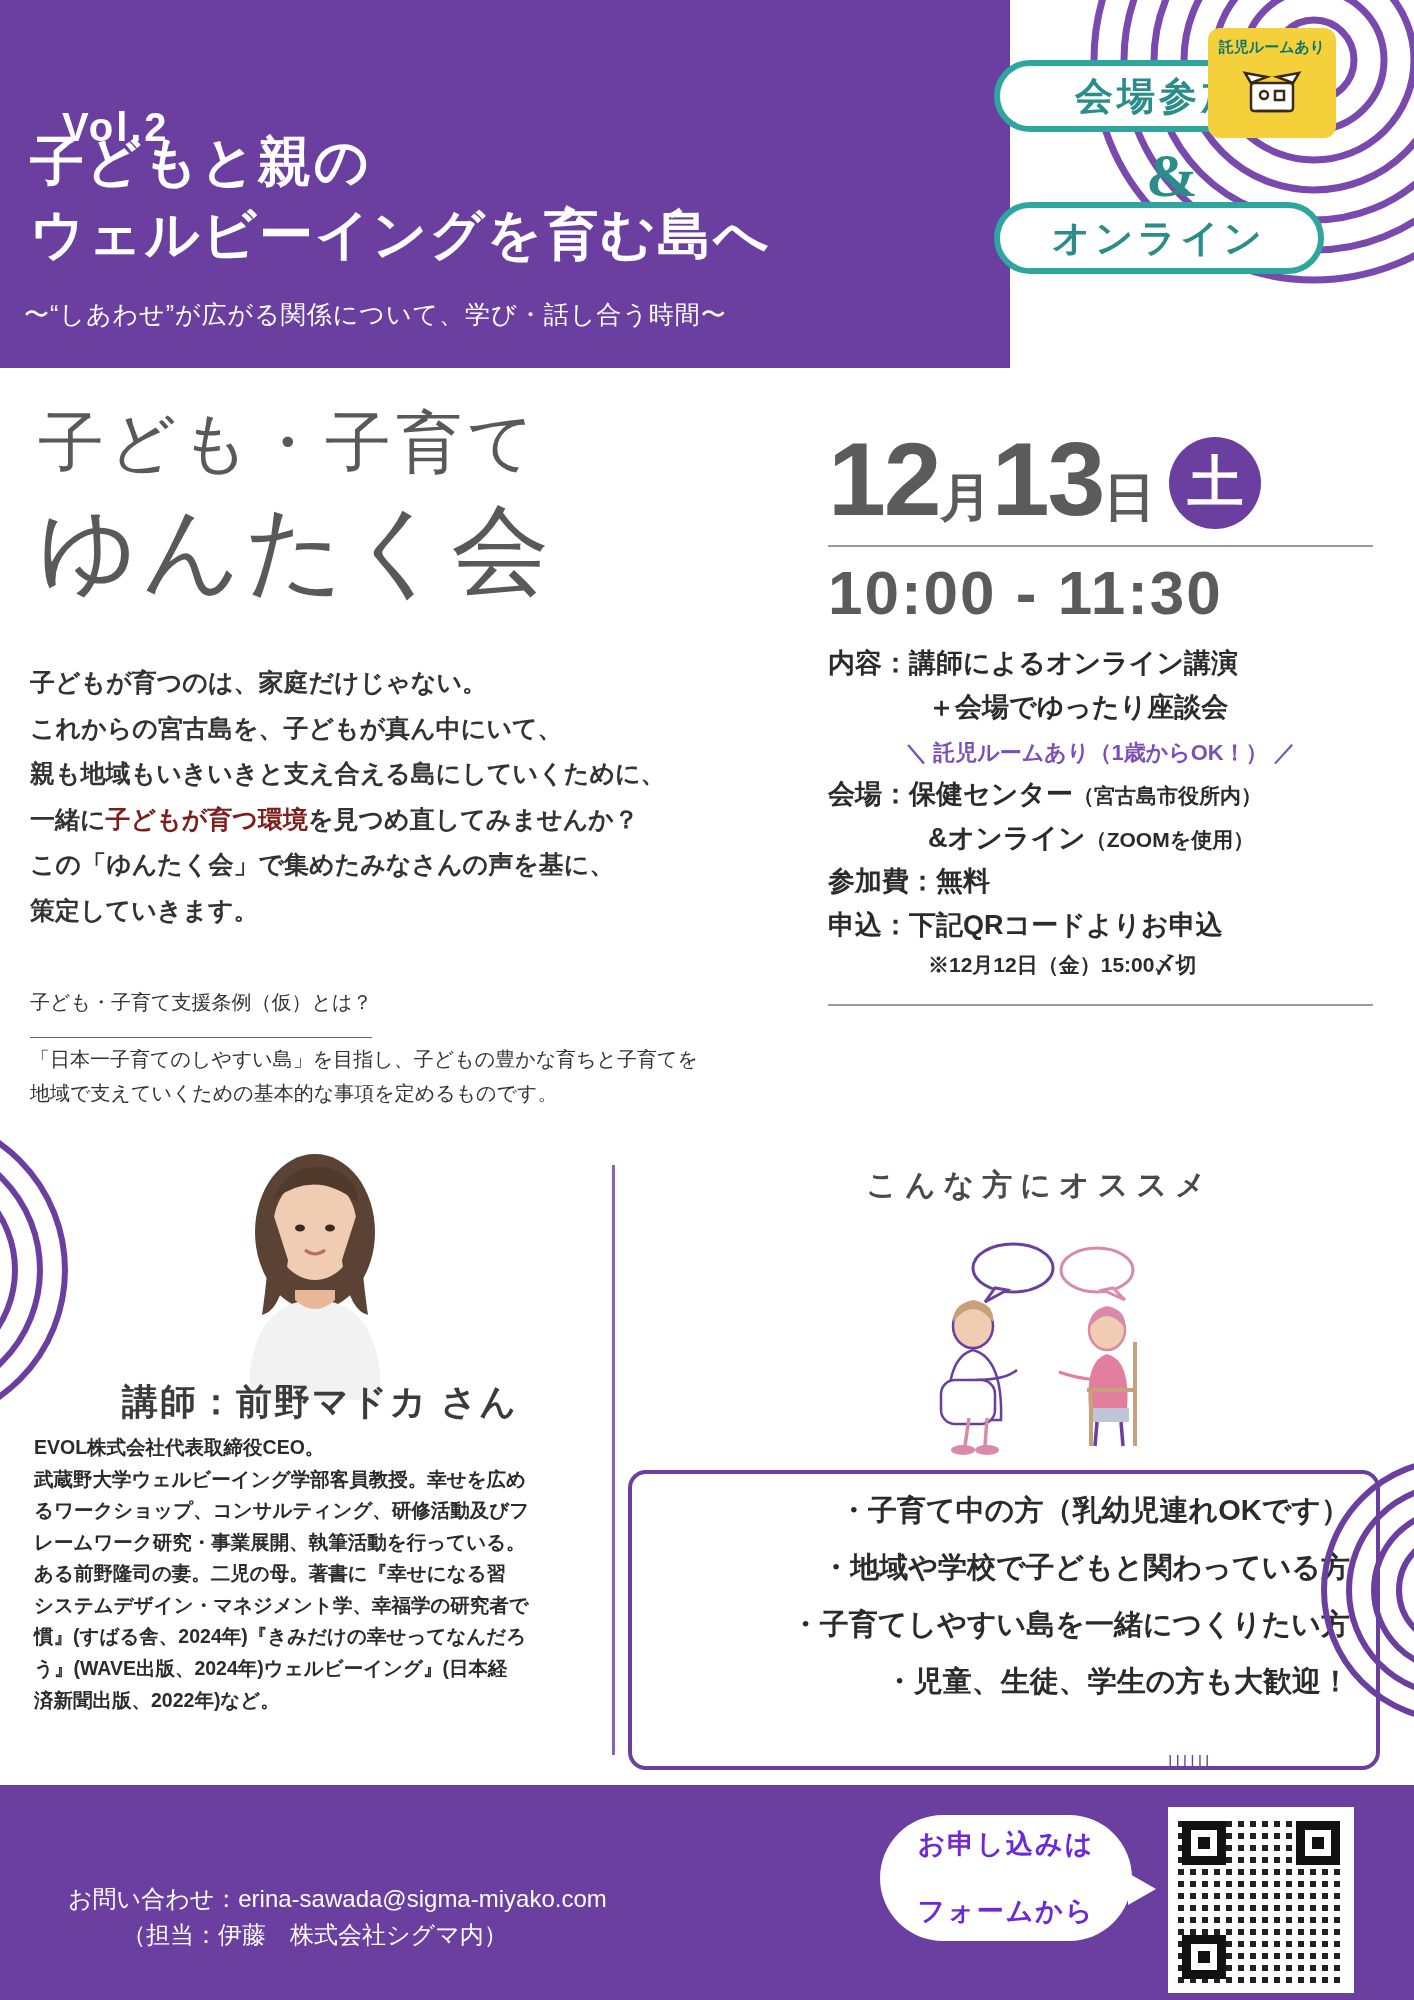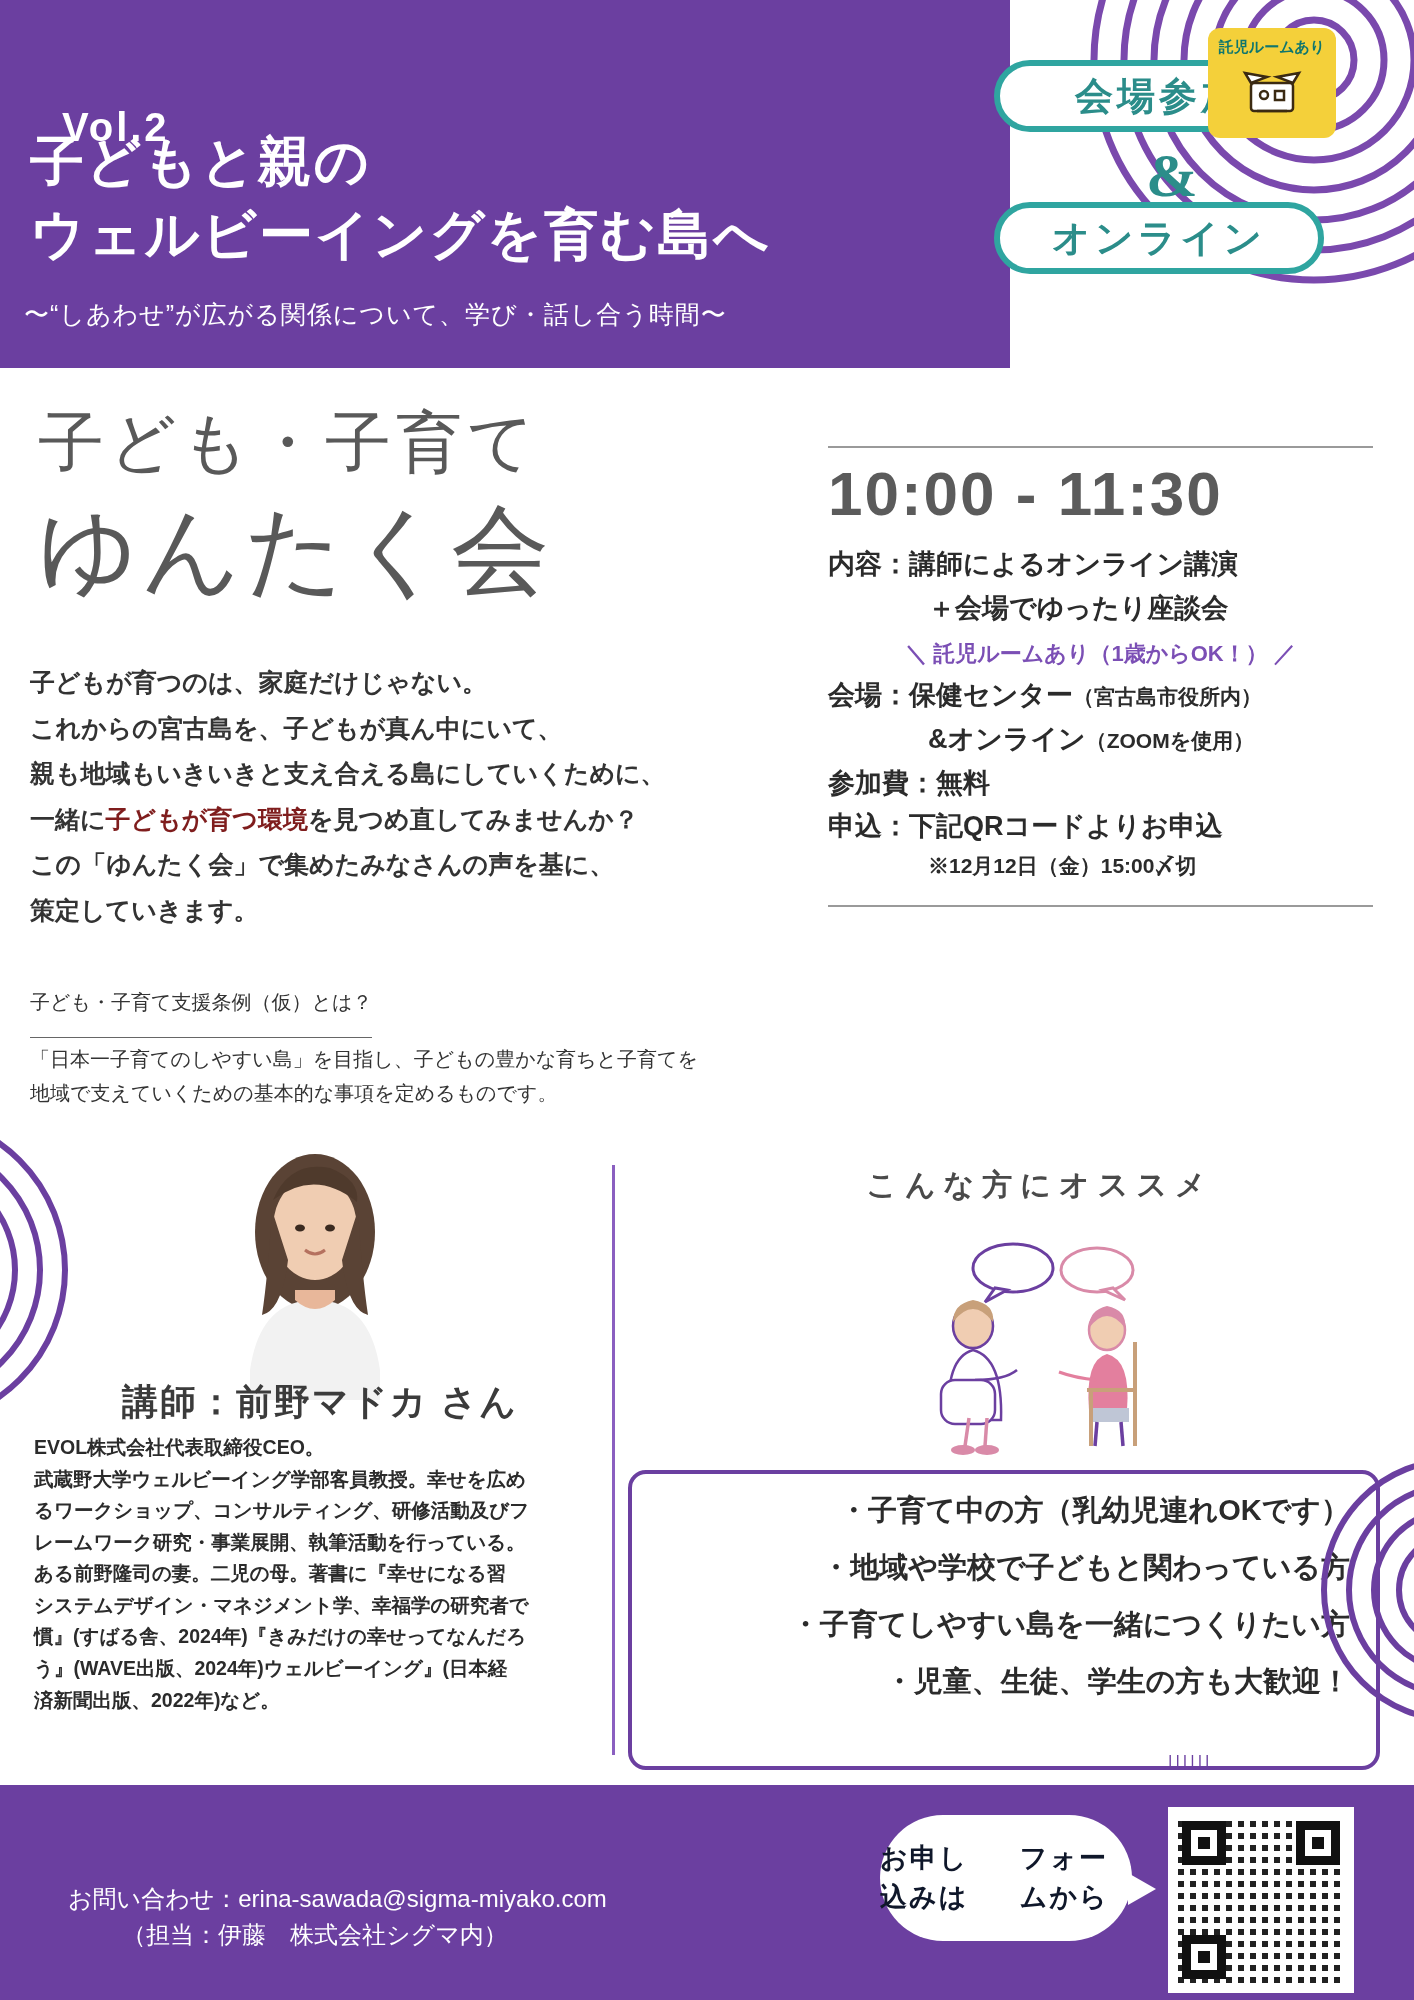--- a/index.html
+++ b/index.html
@@ -338,23 +338,24 @@
     line-height: 1.5;
   }
   .footer-contact .ind { padding-left: 54px; }
   .form-bubble {
     position: absolute;
     left: 880px; top: 30px;
     width: 252px; height: 126px;
     background: #fff;
     border-radius: 63px;
     display: flex;
+    flex-direction: column;
     align-items: center;
     justify-content: center;
-    color: #0f172a;
+    color: #6d28d9;
     font-size: 27px;
     font-weight: bold;
     line-height: 1.45;
     letter-spacing: 2px;
     gap: 28px;
   }
   .form-bubble:after {
     content: "";
     position: absolute;
     right: -24px; top: 58px;
@@ -459,20 +460,27 @@
     <div>策定していきます。</div>
   </div>
 
   <div class="note-box">
     <div class="note-title">子ども・子育て支援条例（仮）とは？</div>
     <div>「日本一子育てのしやすい島」を目指し、子どもの豊かな育ちと子育てを</div>
     <div>地域で支えていくための基本的な事項を定めるものです。</div>
   </div>
 
   <div class="date-block">
+    <div class="date-line">
+      <span class="date-num">12</span>
+      <span class="date-unit">月</span>
+      <span class="date-num">13</span>
+      <span class="date-unit">日</span>
+      <span class="dow">土</span>
+    </div>
     <hr class="hr-thin">
     <div class="time">10:00 - 11:30</div>
     <div class="info">
       <div class="info-row">内容：講師によるオンライン講演</div>
       <div class="info-row indent">＋会場でゆったり座談会</div>
       <div class="nursery-line">
         <span class="slash">＼</span>
         <span>託児ルームあり（1歳からOK！）</span>
         <span class="slash">／</span>
       </div>

